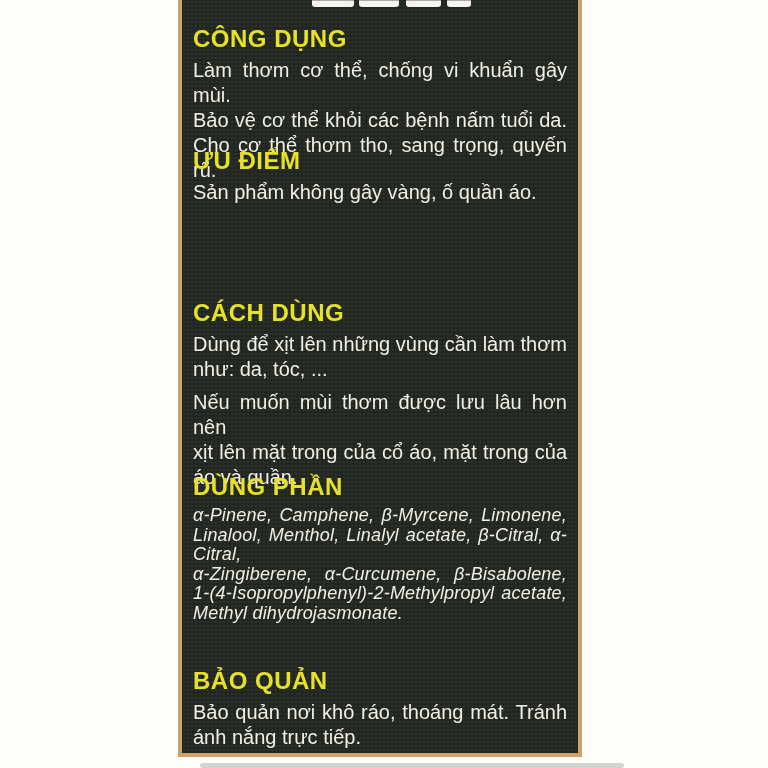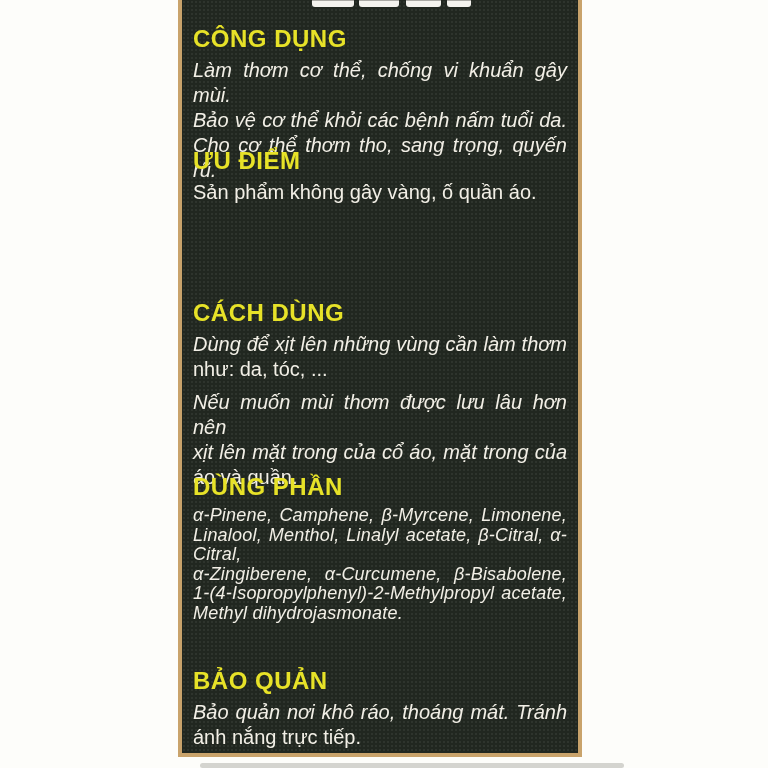--- a/index.html
+++ b/index.html
@@ -26,21 +26,21 @@
   .hd{
     margin:0 0 6px 0;color:var(--yellow);
     font-size:24px;line-height:26px;font-weight:bold;letter-spacing:.5px;
   }
   .para{margin:0;}
   .para + .para{margin-top:8px;}
   .line{
     color:var(--text);font-size:20px;line-height:25px;white-space:nowrap;
   }
   .line.j{
-    white-space:normal;text-align:justify;text-align-last:justify;font-style:italic;
+    white-space:normal;text-align:justify;text-align-last:justify;
   }
   .sec.ingredients .line{
     font-style:italic;font-size:18px;line-height:19.5px;letter-spacing:.2px;
   }
   
   .frag{
     position:absolute;top:0;height:7px;background:#f4f3ee;
     border-radius:0 0 3px 3px;box-shadow:0 1px 0 rgba(120,120,115,.6) inset;
   }
   .frag.f1{left:130px;width:42px;}

